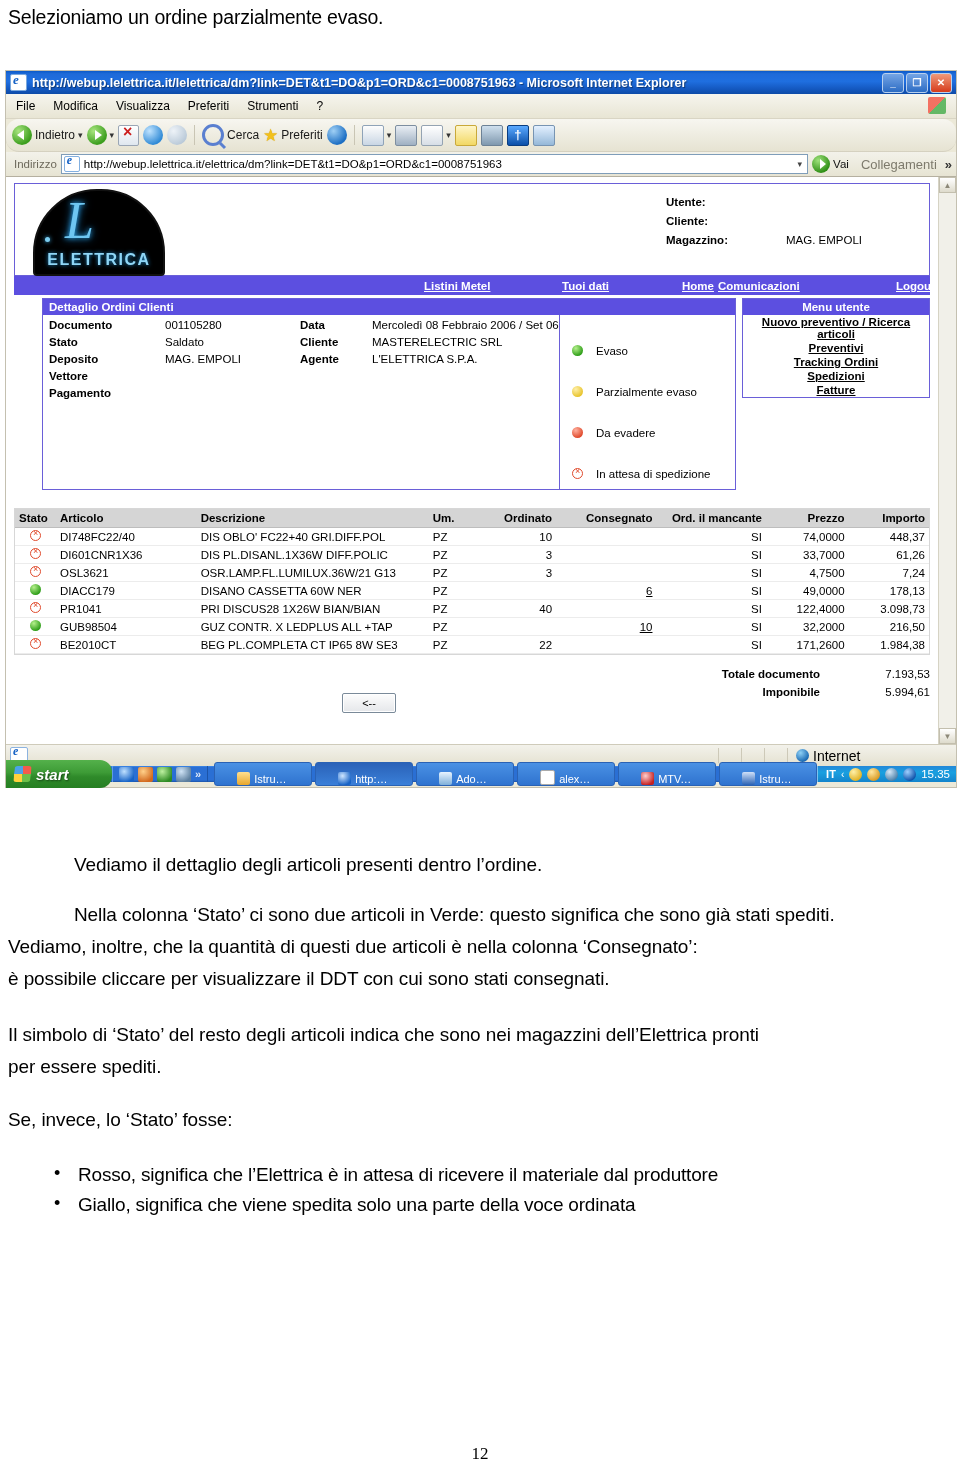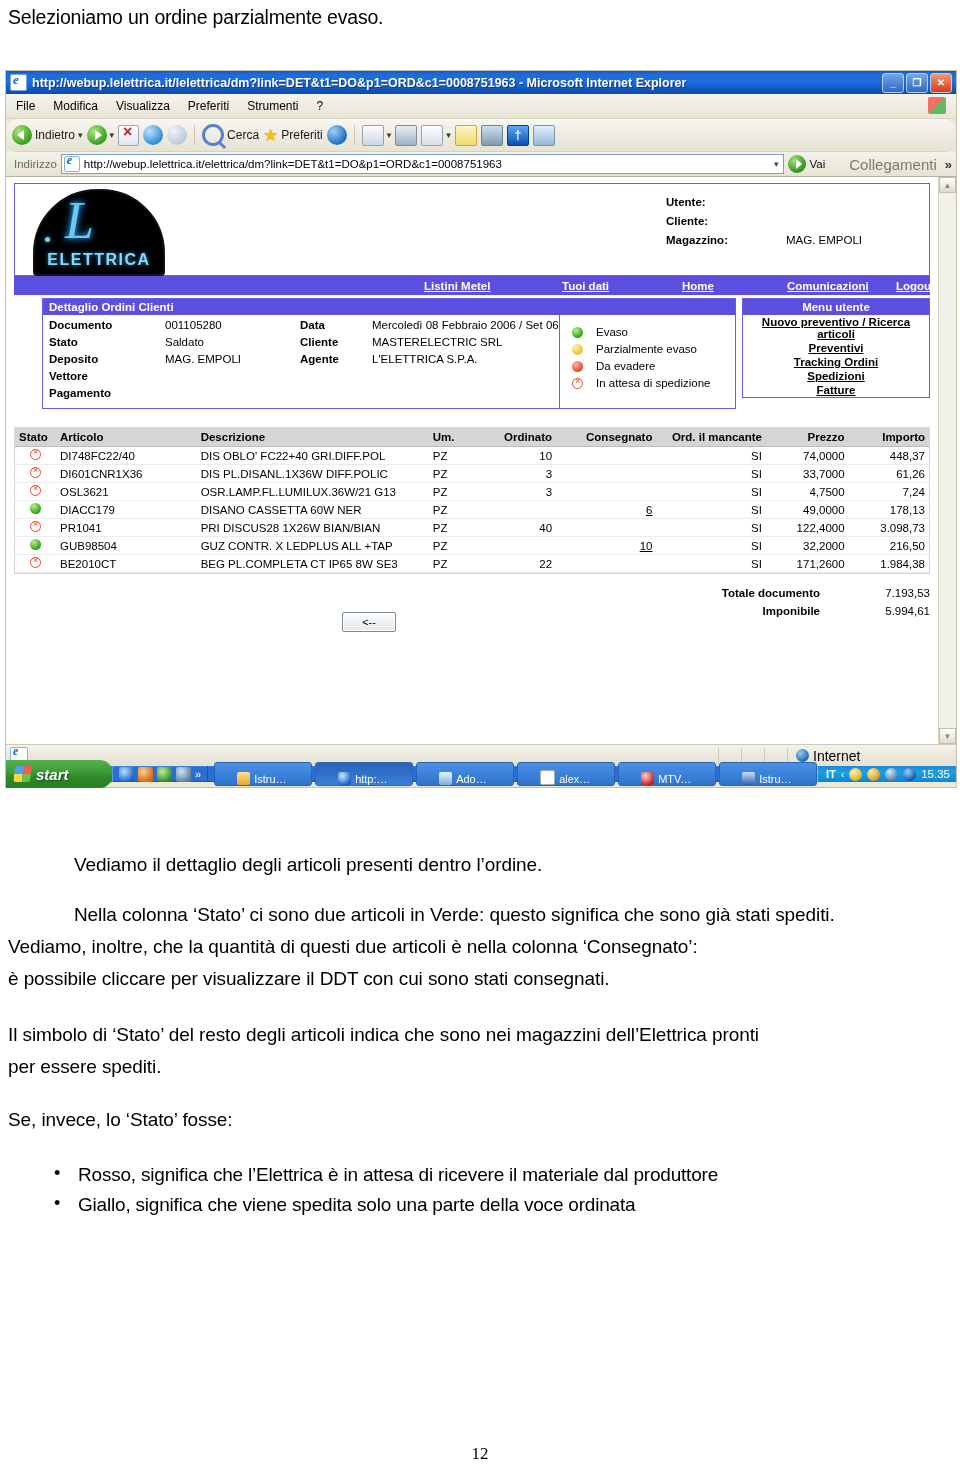--- a/index.html
+++ b/index.html
@@ -191,21 +191,21 @@
     font-family:"Liberation Serif",serif; font-style:italic; font-size:12px; color:#1763c6; font-weight:bold;
   }
   .addr-url { white-space: nowrap; overflow:hidden; text-overflow:clip; }
   .addr-drop { margin-left:auto; font-size:9px; color:#444; padding:0 3px;}
   .go-btn { display:flex; align-items:center; gap:3px; white-space:nowrap;}
   .go-circ { width:18px;height:18px;border-radius:50%;
              background: radial-gradient(circle at 35% 30%, #9fe27c, #2f8f16 72%); position:relative;}
   .go-circ::after{content:""; position:absolute; right:4px; top:4px;
       border-top:5px solid transparent;border-bottom:5px solid transparent;border-left:6px solid #fff;}
   .go-text{font-size:11.5px;color:#111;}
-  .links-text{font-size:15px;color:#7d7a6c; margin-left:20px; white-space:nowrap;}
+  .links-text{font-size:13px;color:#7d7a6c; margin-left:8px; white-space:nowrap;}
   .chev{font-size:13px;color:#333;margin-left:4px;font-weight:bold;}
 
   
   .viewport {
     position: relative;
     height: 567px;
     background: #ffffff;
     display: flex;
   }
   .page-area {
@@ -291,21 +291,21 @@
     font-size: 11.5px;
     font-weight: bold;
     text-decoration: underline;
     white-space: nowrap;
     position: absolute;
   }
   .navbar { position: relative; }
   .nav-listini { left: 410px; }
   .nav-tuoi    { left: 548px; }
   .nav-home    { left: 668px; }
-  .nav-com     { left: 773px; }
+  .nav-com     { left: 704px; }
   .nav-logout  { left: 882px; }
 
   
   .cols { display: flex; margin: 3px 8px 0 8px; gap: 6px; }
   .col-left { width: 694px; flex: 0 0 auto; padding-left: 28px; }
   .col-right { flex: 1 1 auto; }
 
   .panel { border: 1px solid #6a5fd8; background:#ffffff; box-sizing:border-box;}
   .panel-title {
     background: #5c4fe0; color:#fff;
@@ -324,21 +324,21 @@
   .dfrow .k { font-weight:bold; width:116px; color:#000;}
   .dfrow .v { width:135px; color:#000;}
   .dfrow .k2{ font-weight:bold; width:72px; color:#000;}
   .dfrow .v2{ flex:1; color:#000;}
   .legend {
     flex: 1 1 auto;
     border-left: 1px solid #6a5fd8;
     padding: 6px 0 4px 12px;
     font-size: 11.5px;
   }
-  .lgrow { display:flex; align-items:flex-end; height:17px; }
+  .lgrow { display:flex; align-items:flex-start; height:17px;margin-top:24px; }
   .dotled { width:11px;height:11px;border-radius:50%; margin-right:13px; flex:0 0 auto;}
   .dotled.green  { background: radial-gradient(circle at 35% 30%, #b5f08c, #2f9e19 72%); }
   .dotled.yellow { background: radial-gradient(circle at 35% 30%, #ffefa8, #e8c42e 72%); }
   .dotled.red    { background: radial-gradient(circle at 35% 30%, #ffb1a0, #e04a2c 72%); }
   .dotled.wait   { background:#ffffff; border:1px solid #e04a2c; box-sizing:border-box; position:relative;}
   .dotled.wait::after{ content:"×"; position:absolute; left:2px; top:-3px; font-size:9px; color:#e04a2c; line-height:11px;}
 
   .menu-item {
     display:block; text-align:center;
     font-size: 11.5px; font-weight:bold;

